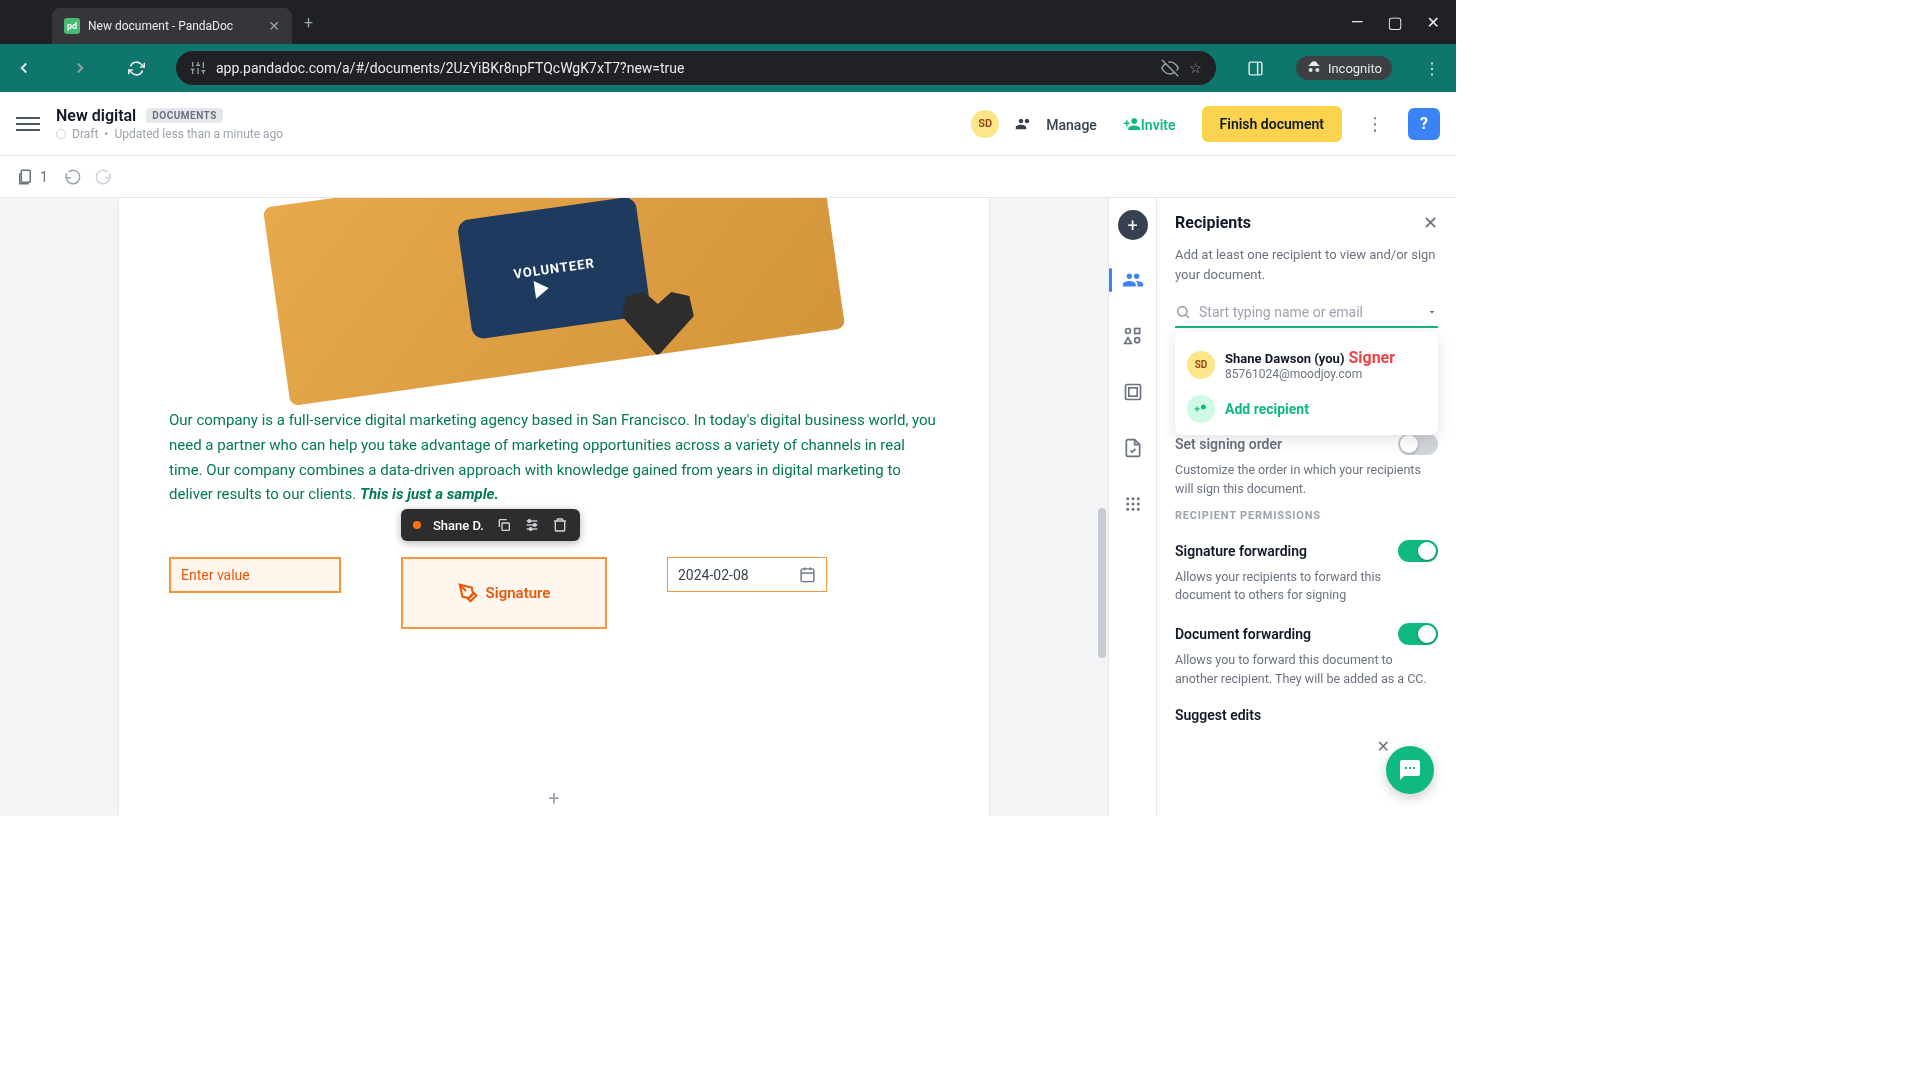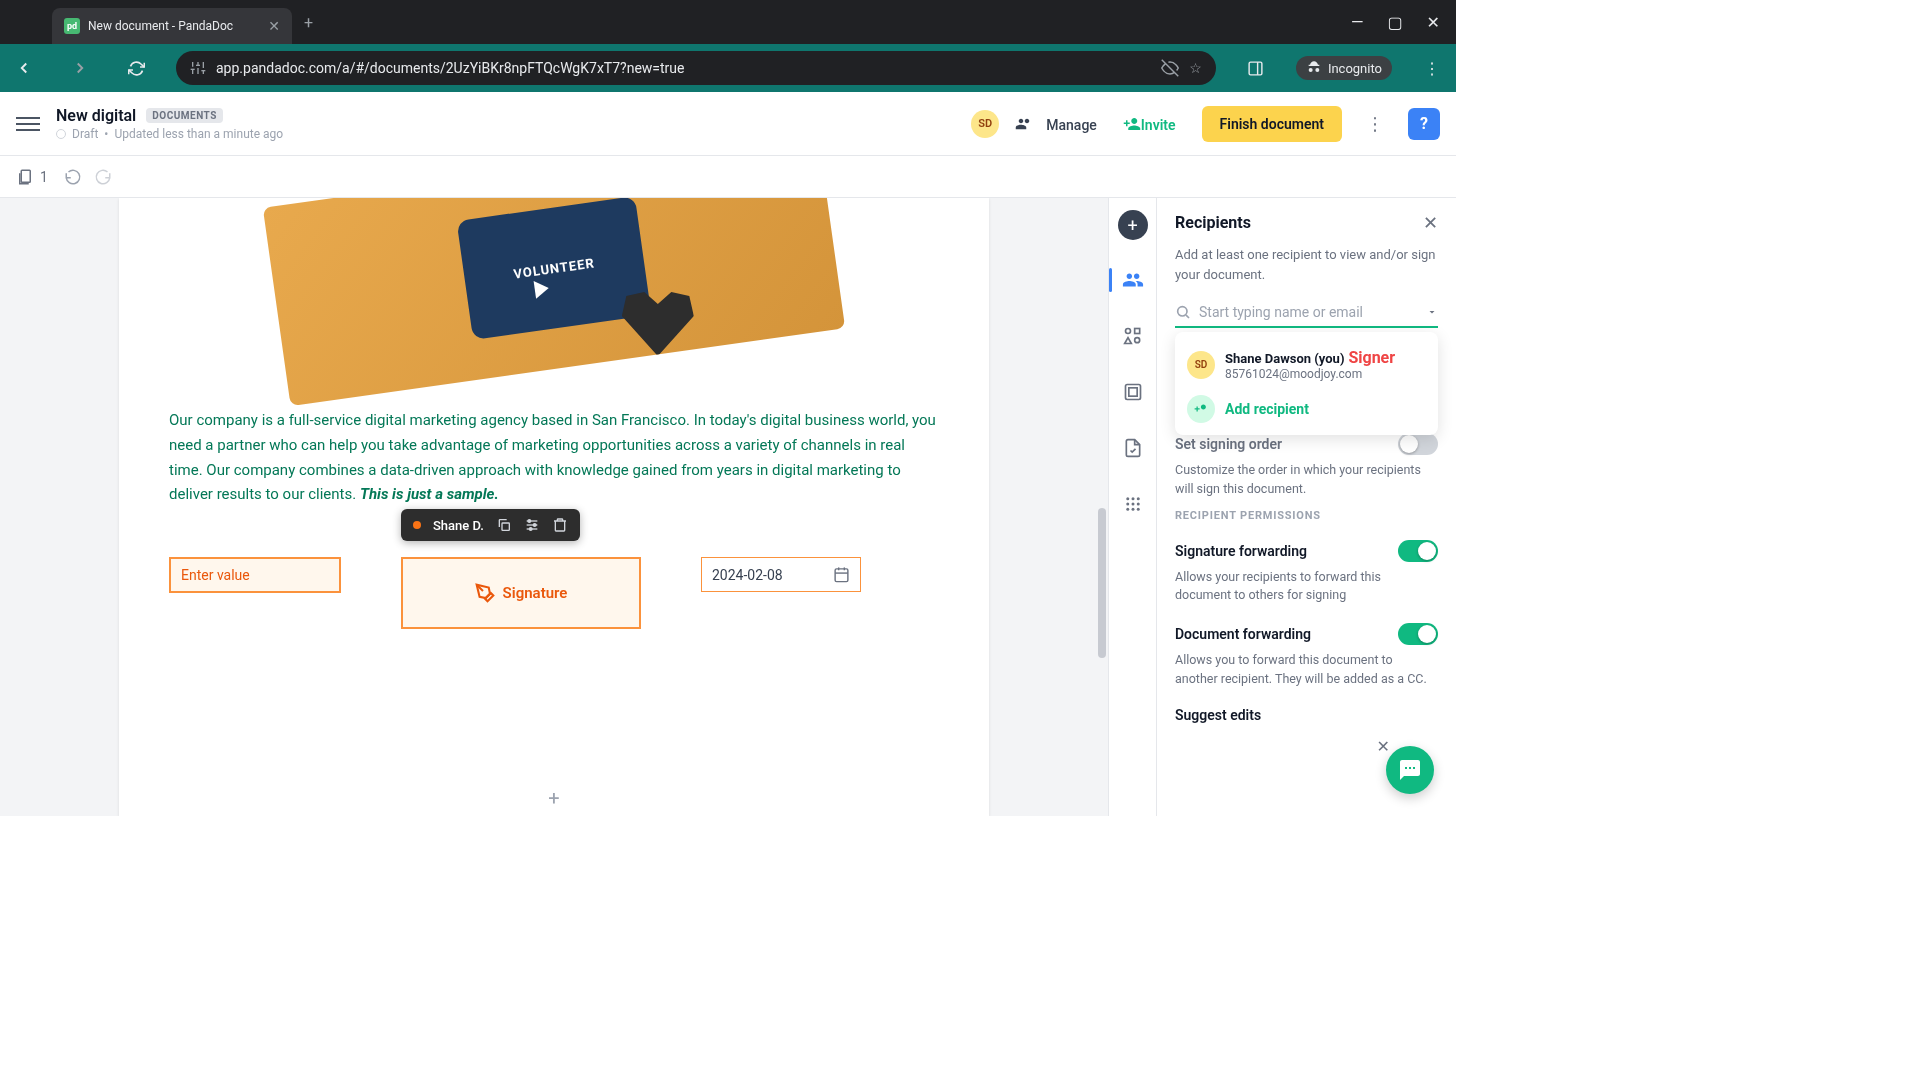--- a/index.html
+++ b/index.html
@@ -56,21 +56,21 @@
 .play-tri { position: absolute; left: 46%; top: 55%; width: 0; height: 0; border-left: 14px solid #fff; border-top: 9px solid transparent; border-bottom: 9px solid transparent; }
 .doc-text { color: #047857; font-size: 15px; line-height: 1.65; }
 .doc-text-sample { font-style: italic; font-weight: 700; }
 .field-row { display: flex; gap: 60px; margin-top: 50px; align-items: flex-start; }
 .text-field { border: 2px solid #fb923c; background: #fff7ed; padding: 8px 10px; color: #ea580c; font-size: 14px; width: 172px; }
 .sig-block { position: relative; }
 .sig-bar { position: absolute; top: -48px; left: 0; background: #2d2d2d; color: #fff; padding: 8px 12px; border-radius: 6px; display: flex; align-items: center; gap: 12px; font-size: 13px; box-shadow: 0 2px 8px rgba(0,0,0,0.3); }
 .sig-bar-dot { width: 8px; height: 8px; background: #f97316; border-radius: 50%; }
 .sig-bar-name { font-weight: 500; }
 .sig-bar-icon { color: #d1d5db; font-size: 15px; }
-.sig-field { border: 2px solid #fb923c; background: #fff7ed; width: 240px; height: 72px; display: flex; align-items: center; justify-content: center; gap: 8px; color: #ea580c; font-weight: 600; font-size: 15px; }
+.sig-field { border: 2px solid #fb923c; background: #fff7ed; width: 206px; height: 72px; display: flex; align-items: center; justify-content: center; gap: 8px; color: #ea580c; font-weight: 600; font-size: 15px; }
 .date-field { border: 1px solid #fb923c; background: #fff; padding: 8px 10px; display: flex; align-items: center; gap: 50px; color: #374151; font-size: 14px; }
 .add-block { position: absolute; bottom: -28px; left: 50%; transform: translateX(-50%); color: #9ca3af; font-size: 20px; }
 .doc-scrollbar { position: absolute; right: 2px; top: 310px; width: 8px; height: 150px; background: #c7cad1; border-radius: 4px; }
 
 
 .right-rail { width: 48px; border-left: 1px solid #e5e7eb; display: flex; flex-direction: column; align-items: center; padding-top: 12px; gap: 24px; background: #fff; }
 .rail-btn { width: 32px; height: 32px; display: flex; align-items: center; justify-content: center; color: #6b7280; border-radius: 6px; }
 .rail-btn.active { color: #3b82f6; position: relative; }
 .rail-btn.active::before { content: ""; position: absolute; left: -8px; top: 4px; bottom: 4px; width: 3px; background: #3b82f6; border-radius: 2px; }
 .rail-add { width: 30px; height: 30px; background: #374151; color: #fff; border-radius: 50%; display: flex; align-items: center; justify-content: center; font-size: 18px; }

